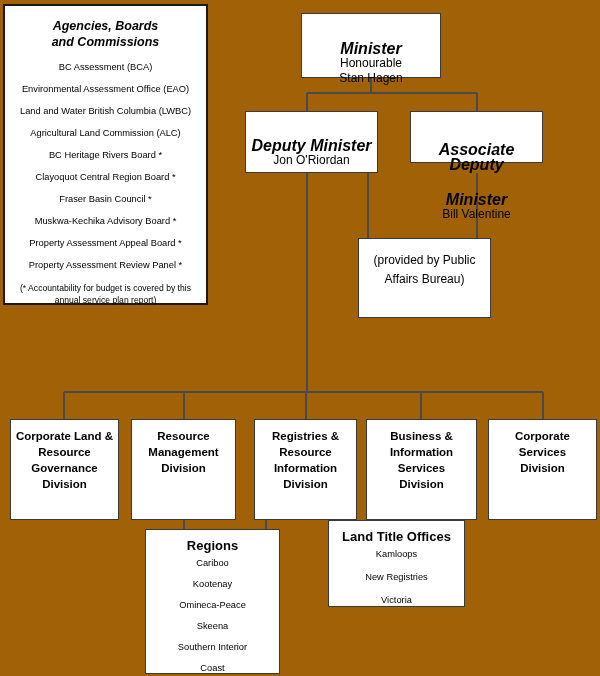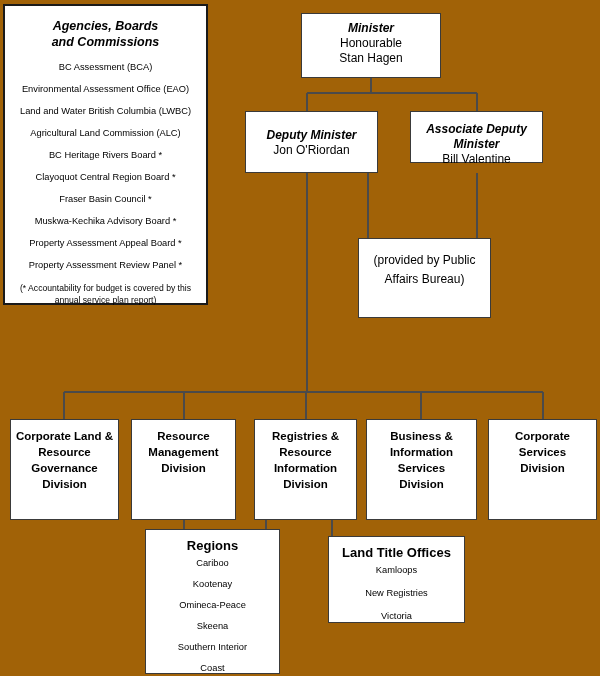--- a/index.html
+++ b/index.html
@@ -30,22 +30,23 @@
   .node {
     position: absolute;
     box-sizing: border-box;
     border: 1px solid #3a3a3a;
     background: #ffffff;
     text-align: center;
   }
   .node .title {
     font-weight: bold;
     font-style: italic;
-    font-size: 12px;
+    font-size: 16px;
     line-height: 15px;
+    margin-top: 20px;
   }
   .node .sub {
     font-size: 12px;
     line-height: 15px;
   }
   
   #agencies-panel {
     left: 3px; top: 4px;
     width: 205px; height: 301px;
     border: 2px solid #1a1a1a;
@@ -71,21 +72,21 @@
   }
   
   #minister-box {
     left: 301px; top: 13px;
     width: 140px; height: 65px;
     padding-top: 7px;
   }
   #deputy-minister-box {
     left: 245px; top: 111px;
     width: 133px; height: 62px;
-    padding-top: 16px;
+    padding-top: 6px;
   }
   #associate-deputy-minister-box {
     left: 410px; top: 111px;
     width: 133px; height: 52px;
     padding-top: 10px;
   }
   #communications-box {
     left: 358px; top: 238px;
     width: 133px; height: 80px;
     padding-top: 10px;
@@ -107,21 +108,21 @@
   #division-2 { left: 254px; width: 103px; }
   #division-3 { left: 366px; width: 111px; }
   #division-4 { left: 488px; width: 109px; }
   
   #regions-box {
     left: 145px; top: 529px;
     width: 135px; height: 145px;
     padding-top: 7px;
   }
   #land-title-box {
-    left: 328px; top: 536px;
+    left: 328px; top: 520px;
     width: 137px; height: 87px;
     padding-top: 7px;
   }
   .group-title {
     font-weight: bold;
     font-size: 13px;
     line-height: 18px;
     margin-bottom: 3px;
   }
   .group-item {

